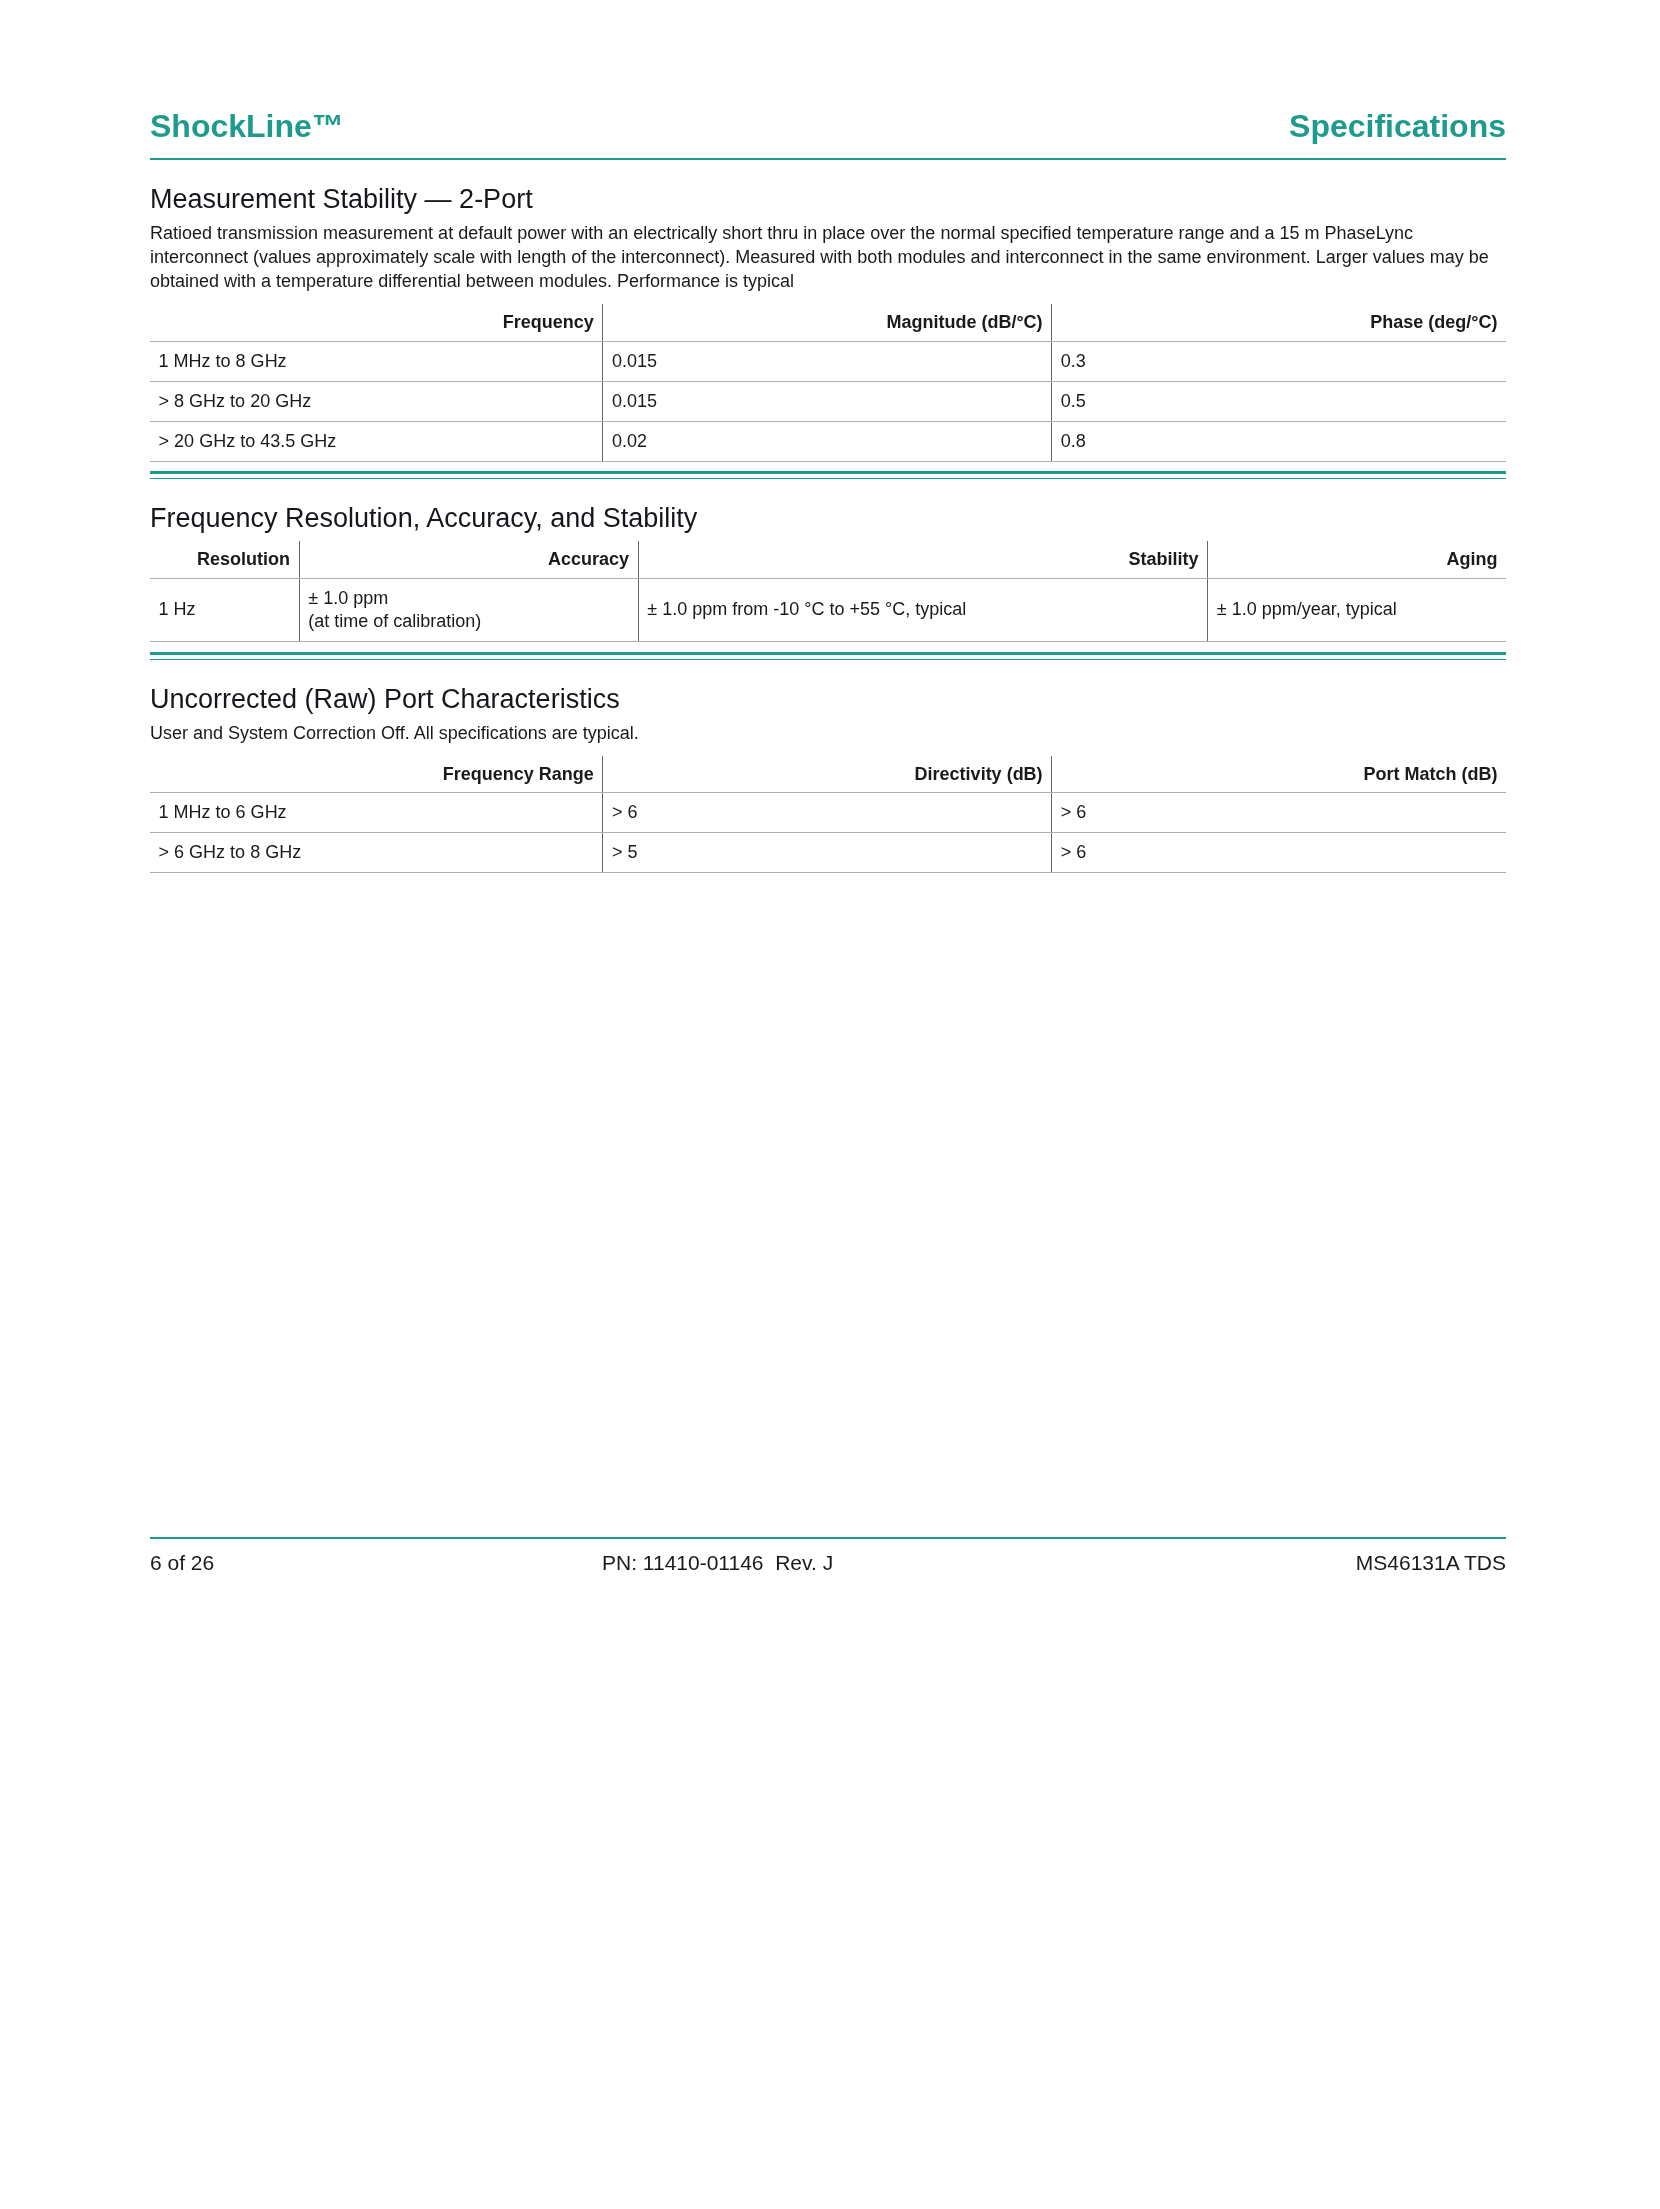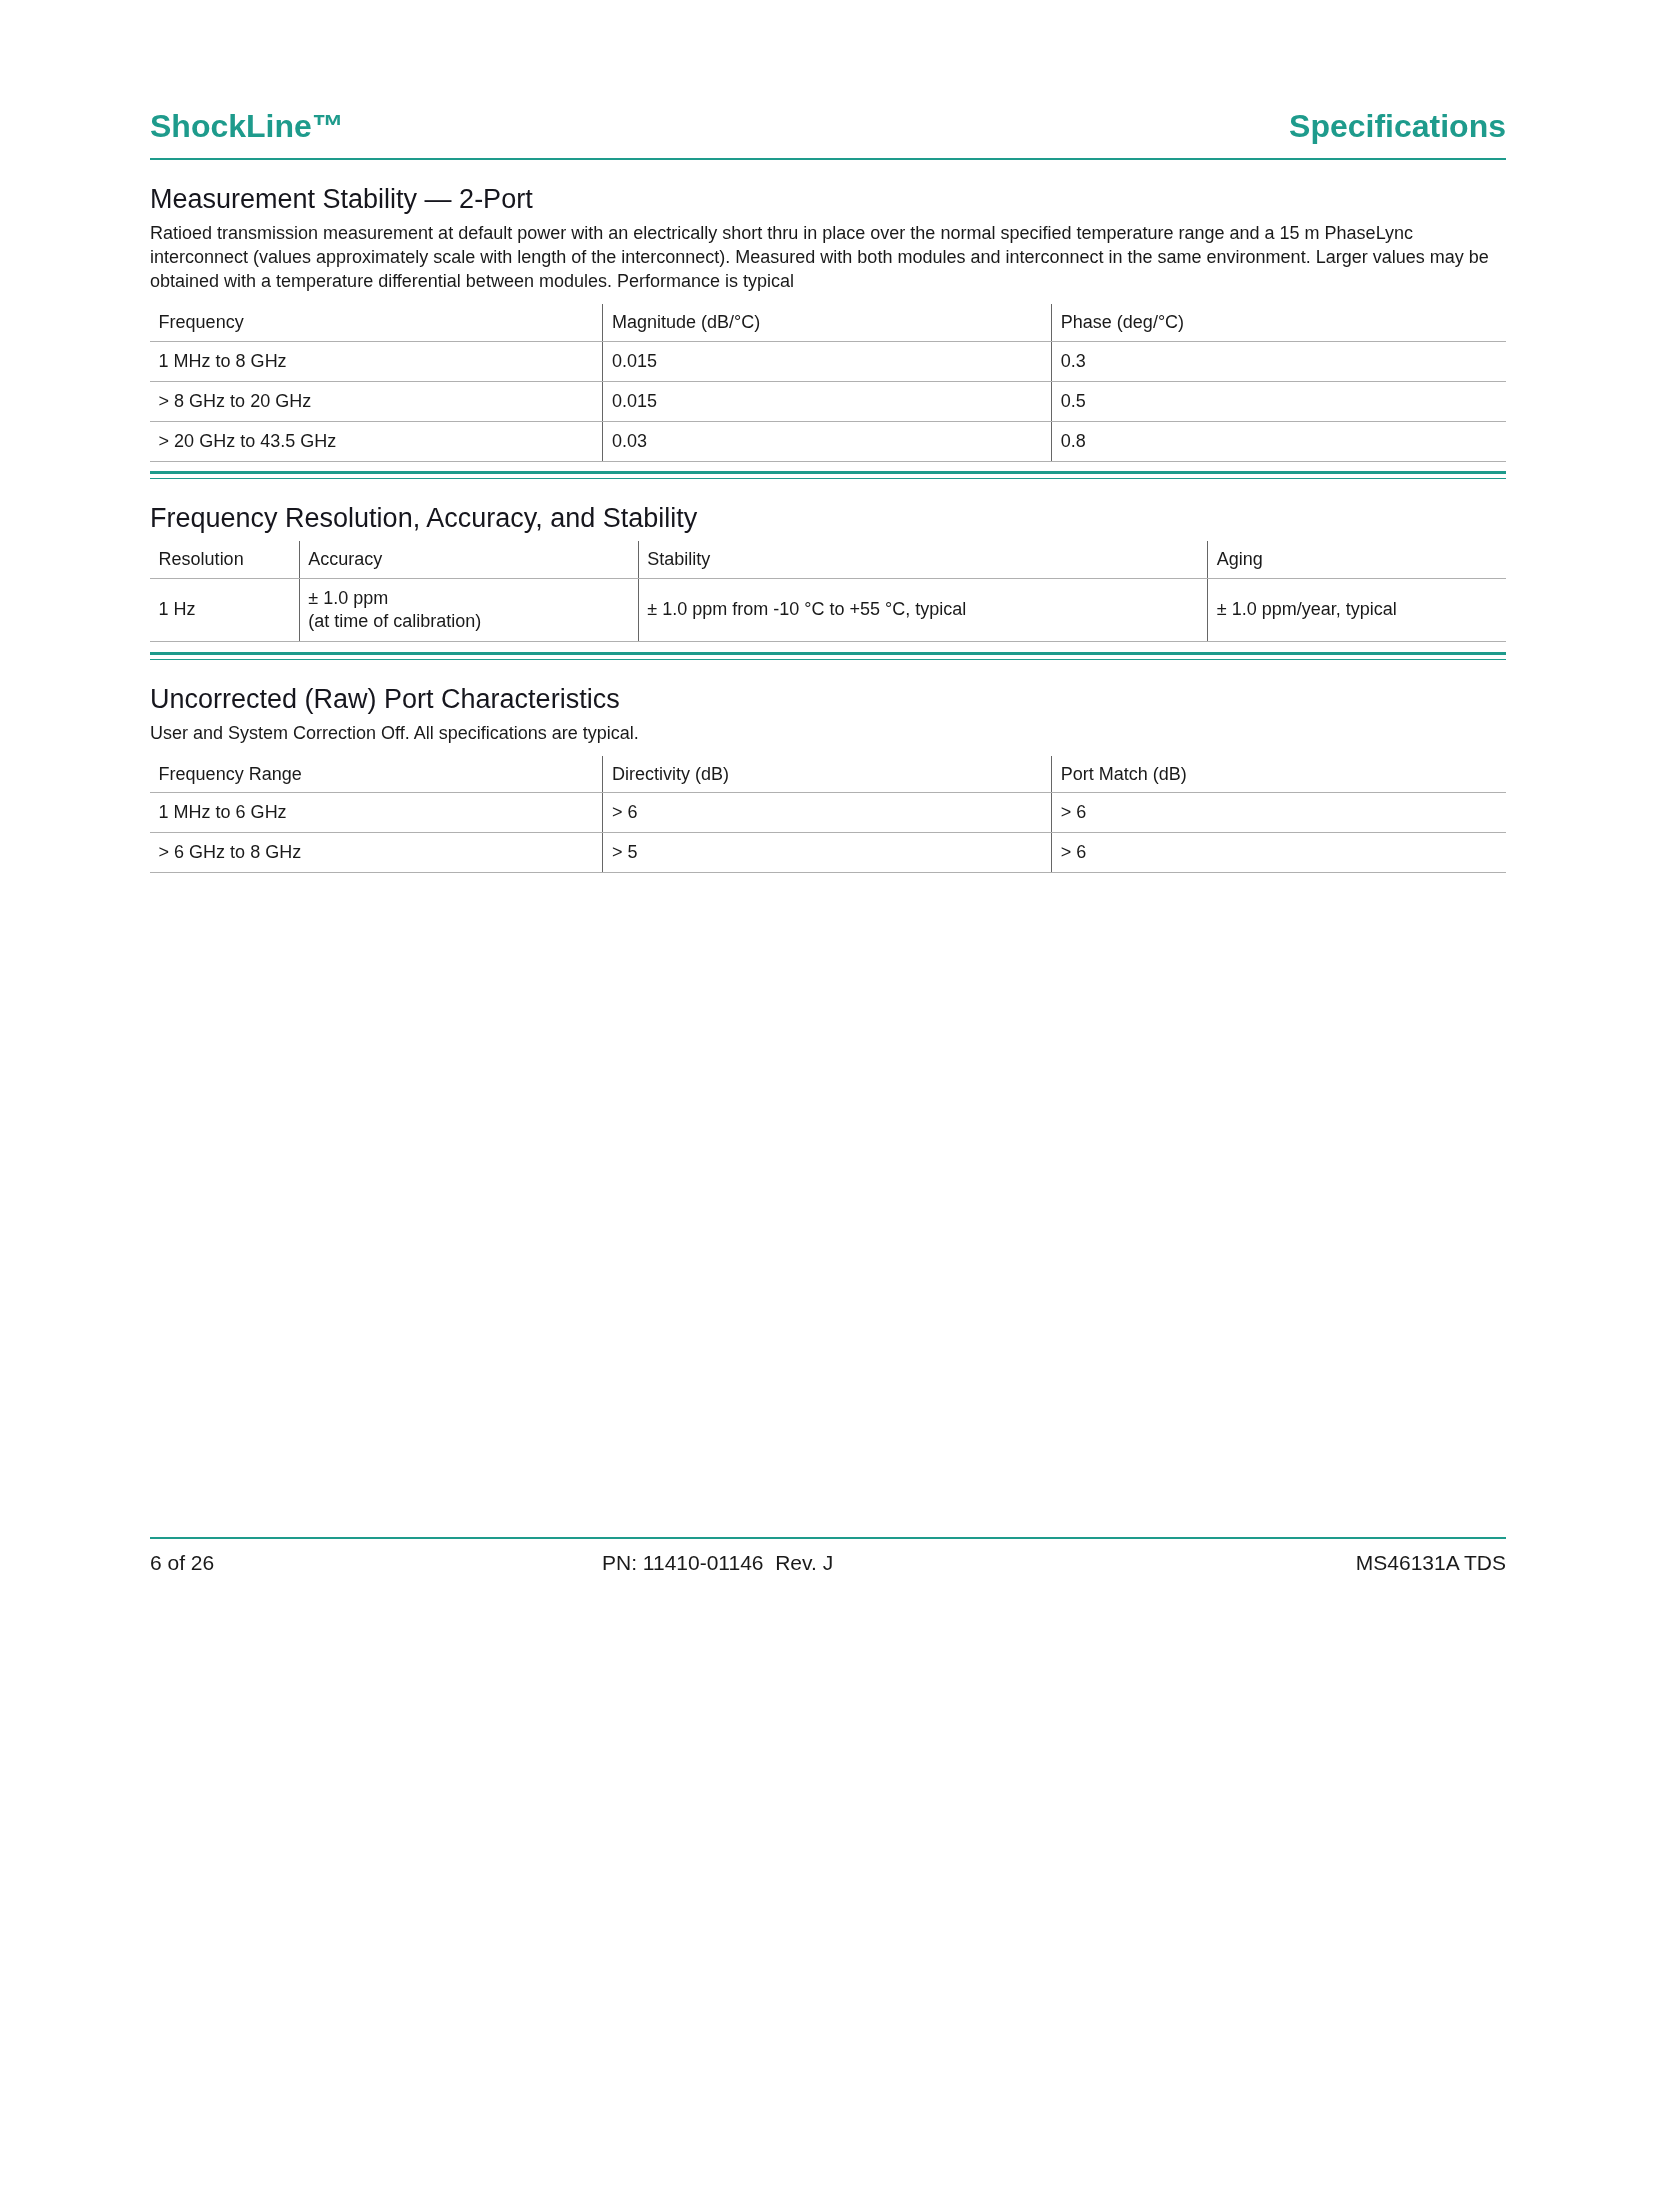--- a/index.html
+++ b/index.html
@@ -48,22 +48,22 @@
     color: var(--text);
   }
   .spec-table {
     width: 100%;
     border-collapse: collapse;
     table-layout: fixed;
     font-size: 18px;
     color: var(--text);
   }
   .spec-table th {
-    font-weight: 400;
-    text-align: left;
+    font-weight: 700;
+    text-align: right;
     padding: 7.8px 8.6px;
     border-bottom: 0.9px solid var(--rowline);
     vertical-align: middle;
   }
   .spec-table td {
     text-align: left;
     padding: 7.8px 8.6px;
     border-bottom: 0.9px solid var(--rowline);
     vertical-align: middle;
     white-space: pre-line;
@@ -122,21 +122,21 @@
             <td>0.015</td>
             <td>0.3</td>
           </tr>
           <tr>
             <td>&gt; 8 GHz to 20 GHz</td>
             <td>0.015</td>
             <td>0.5</td>
           </tr>
           <tr>
             <td>&gt; 20 GHz to 43.5 GHz</td>
-            <td>0.03</td>
+            <td>0.02</td>
             <td>0.8</td>
           </tr>
         </tbody>
       </table>
     <div class="section-sep"></div>
   </section>
 
   <section class="section">
     <h2 class="section-title">Frequency Resolution, Accuracy, and Stability</h2>
     <table class="spec-table">

